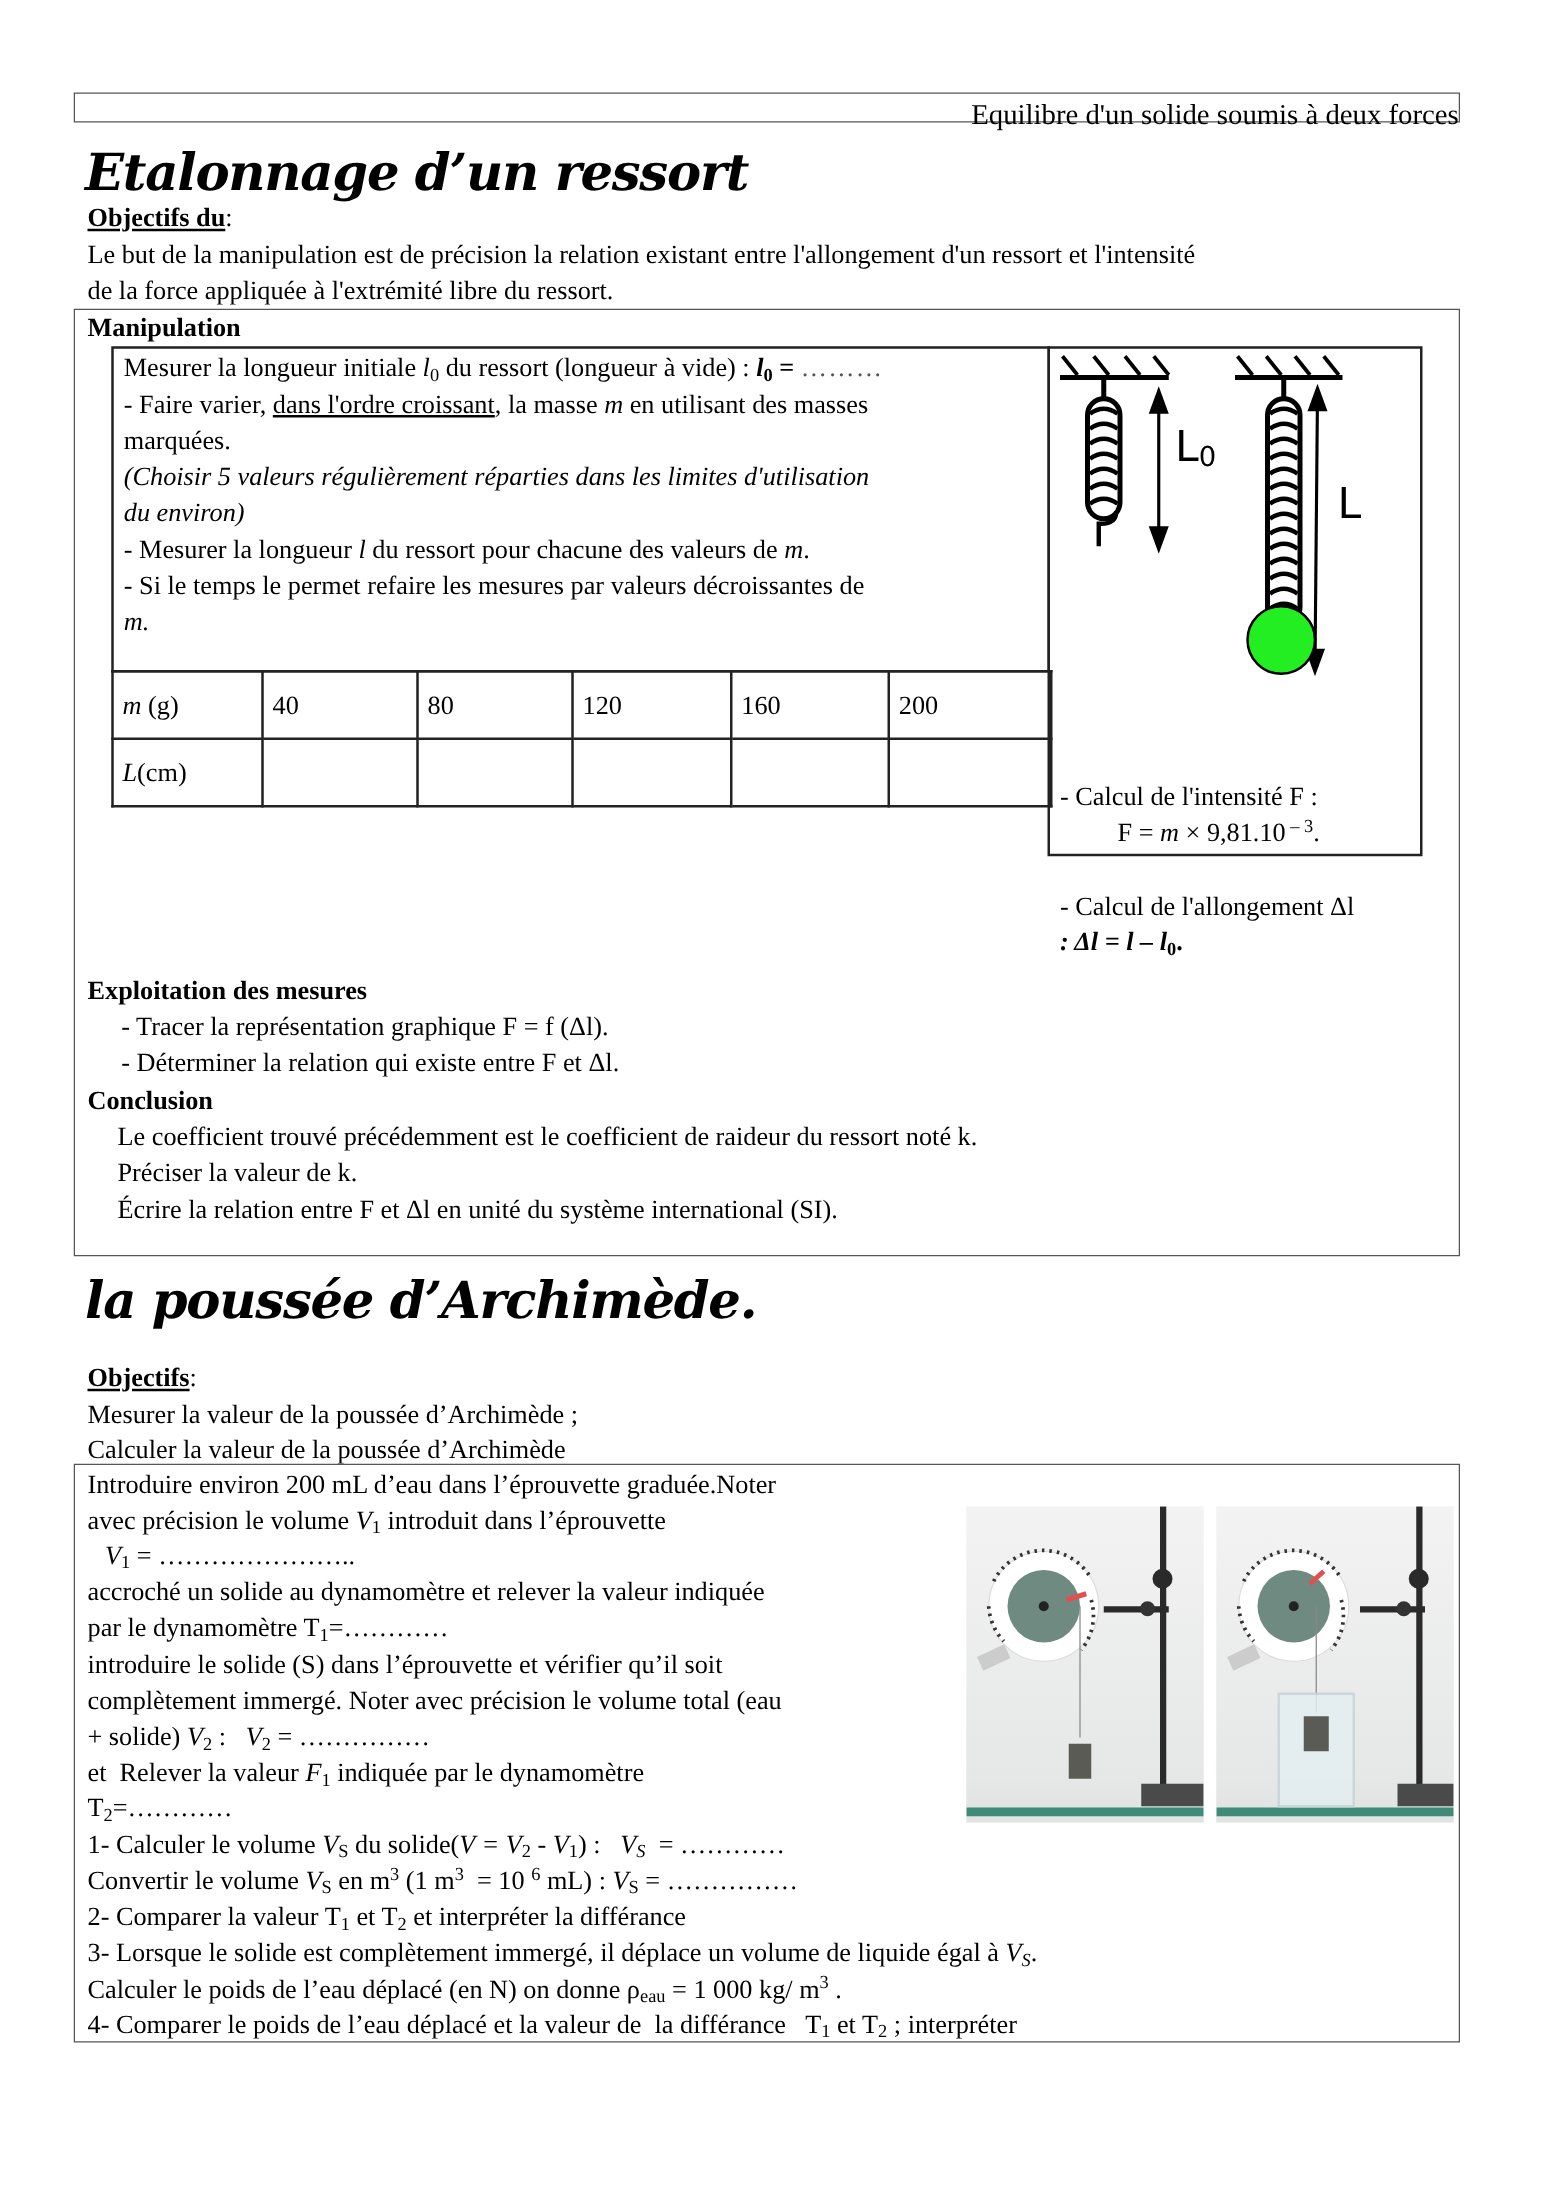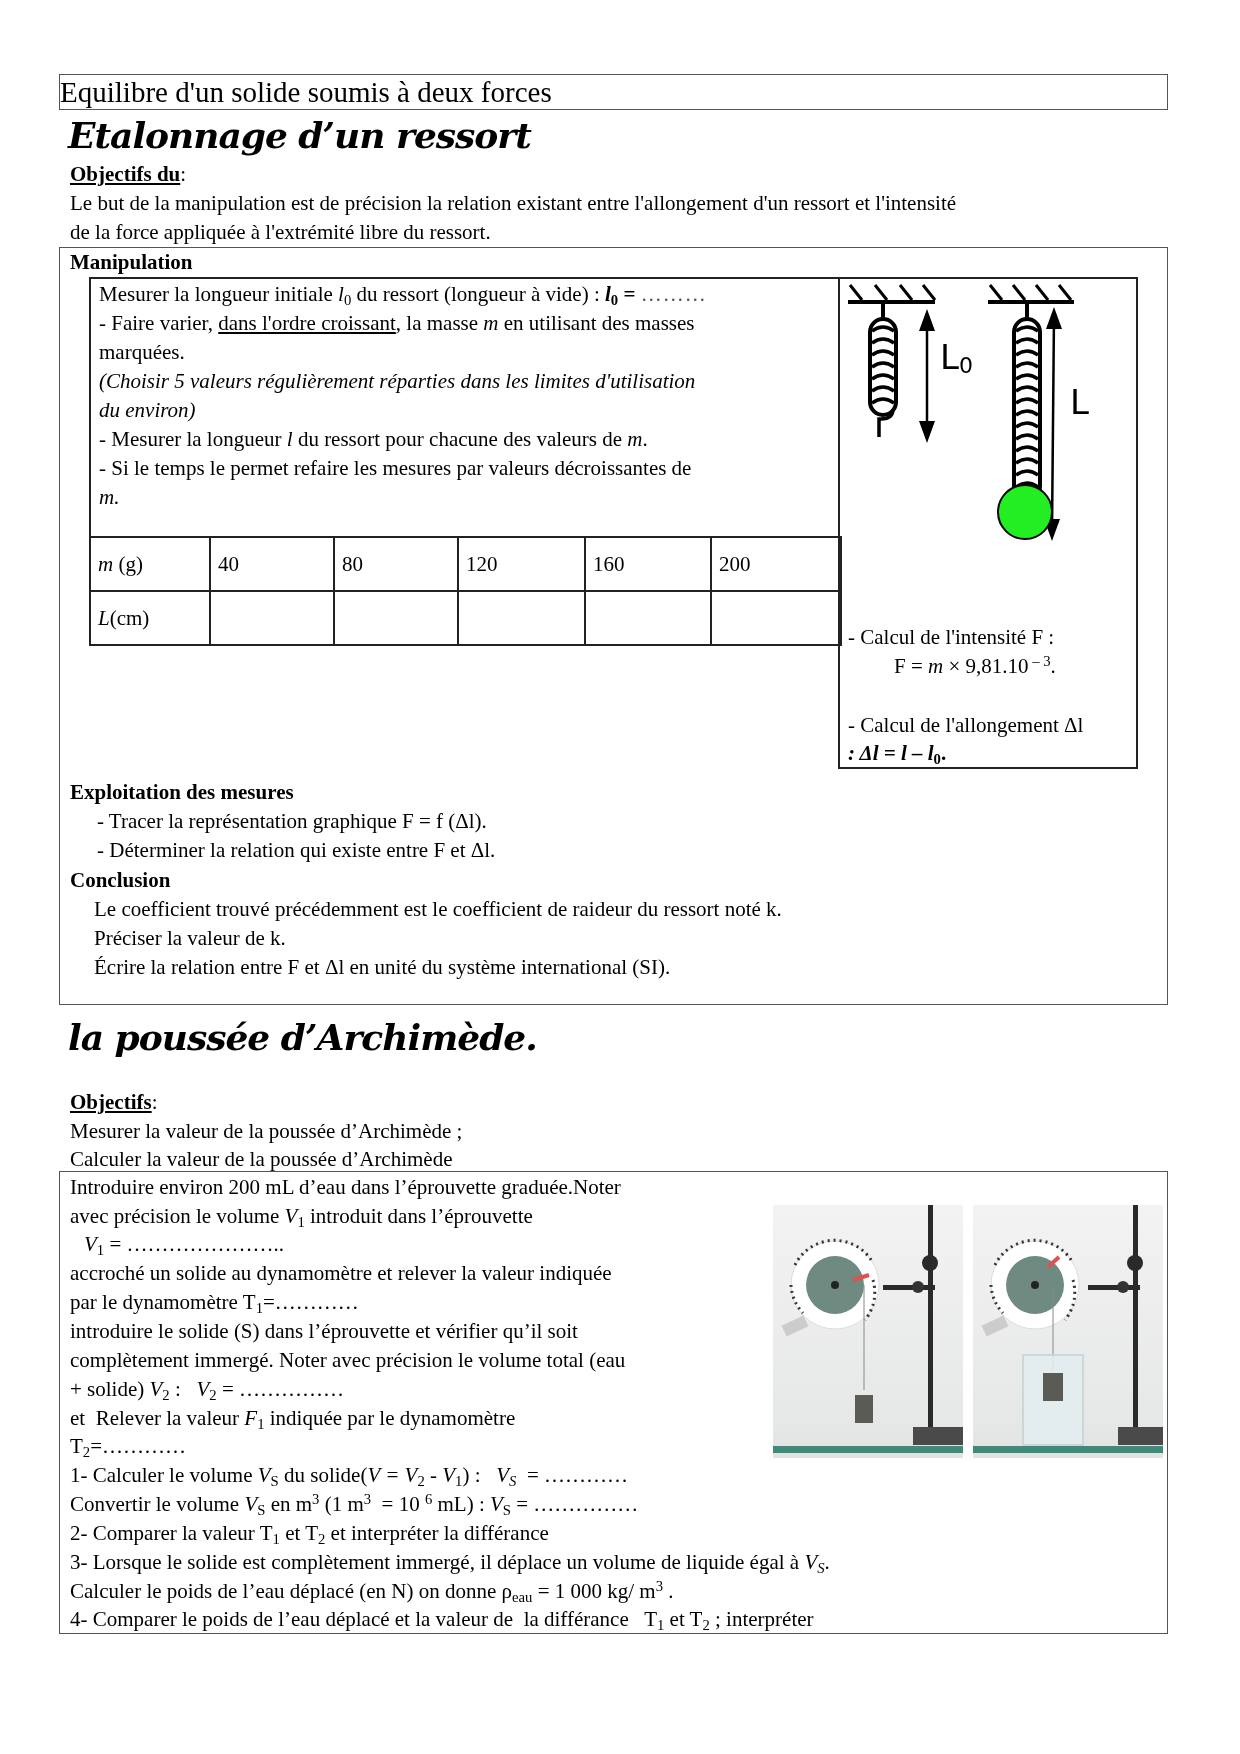--- a/index.html
+++ b/index.html
@@ -1,24 +1,24 @@
 <!DOCTYPE html>
 <html><head>
 <meta charset="utf-8">
 <style>
   html, body { margin: 0; padding: 0; background: #ffffff; }
   body { width: 1240px; height: 1754px; position: relative; overflow: hidden;
          font-family: "Liberation Serif", "DejaVu Serif", serif; color: #000; }
   .abs { position: absolute; }
   .txt { font-size: 21px; line-height: 29px; white-space: nowrap; }
   .box { position: absolute; border: 1.5px solid #555; box-sizing: border-box; }
-  .title-box { left: 59px; top: 74px; width: 1109px; height: 36px; text-align: left;
-               font-size: 29px; line-height: 34px; }
+  .title-box { left: 59px; top: 74px; width: 1109px; height: 24px; text-align: right;
+               font-size: 23px; line-height: 34px; }
   .script-title { font-family: "DejaVu Serif", serif; font-style: italic; font-weight: bold;
-                  font-size: 36px; letter-spacing: -1px; }
+                  font-size: 41px; letter-spacing: -1px; }
   .bold { font-weight: bold; }
   .u { text-decoration: underline; }
   i, .it { font-style: italic; }
   sub { font-size: 0.7em; vertical-align: -0.25em; line-height: 0; }
   sup { font-size: 0.7em; vertical-align: 0.5em; line-height: 0; }
   table.meas { position: absolute; border-collapse: collapse; }
   table.meas td { border: 2px solid #222; padding: 0 7px; font-size: 21px; height: 54px; box-sizing: border-box; vertical-align: middle; }
   .photo { position: absolute; background: linear-gradient(180deg, #f2f3f2 0%, #e6e8e7 85%, #dfe3e2 100%); overflow: hidden; }
 </style>
 </head>
@@ -78,21 +78,21 @@
         <td><i>L</i><span style="white-space: pre;">(cm)</span></td>
         <td></td>
         <td></td>
         <td></td>
         <td></td>
         <td></td>
       </tr>
     </tbody>
 </table>
 
-<div class="abs" style="left:838px; top:277px; width:300px; height:492px; border:2px solid #222; box-sizing:border-box;text-align:center;">
+<div class="abs" style="left:838px; top:277px; width:300px; height:408px; border:2px solid #222; box-sizing:border-box;text-align:center;">
   <svg width="296" height="300" style="position:absolute; left:0; top:0;">
 
     <g>
       <line x1="8" y1="23" x2="95" y2="23" stroke="#000" stroke-width="4"></line>
       <line x1="10" y1="6" x2="22" y2="21" stroke="#000" stroke-width="3"></line>
       <line x1="35" y1="6" x2="47" y2="21" stroke="#000" stroke-width="3"></line>
       <line x1="60" y1="6" x2="72" y2="21" stroke="#000" stroke-width="3"></line>
       <line x1="83" y1="6" x2="95" y2="21" stroke="#000" stroke-width="3"></line>
     </g>
     <g id="spring-left">

